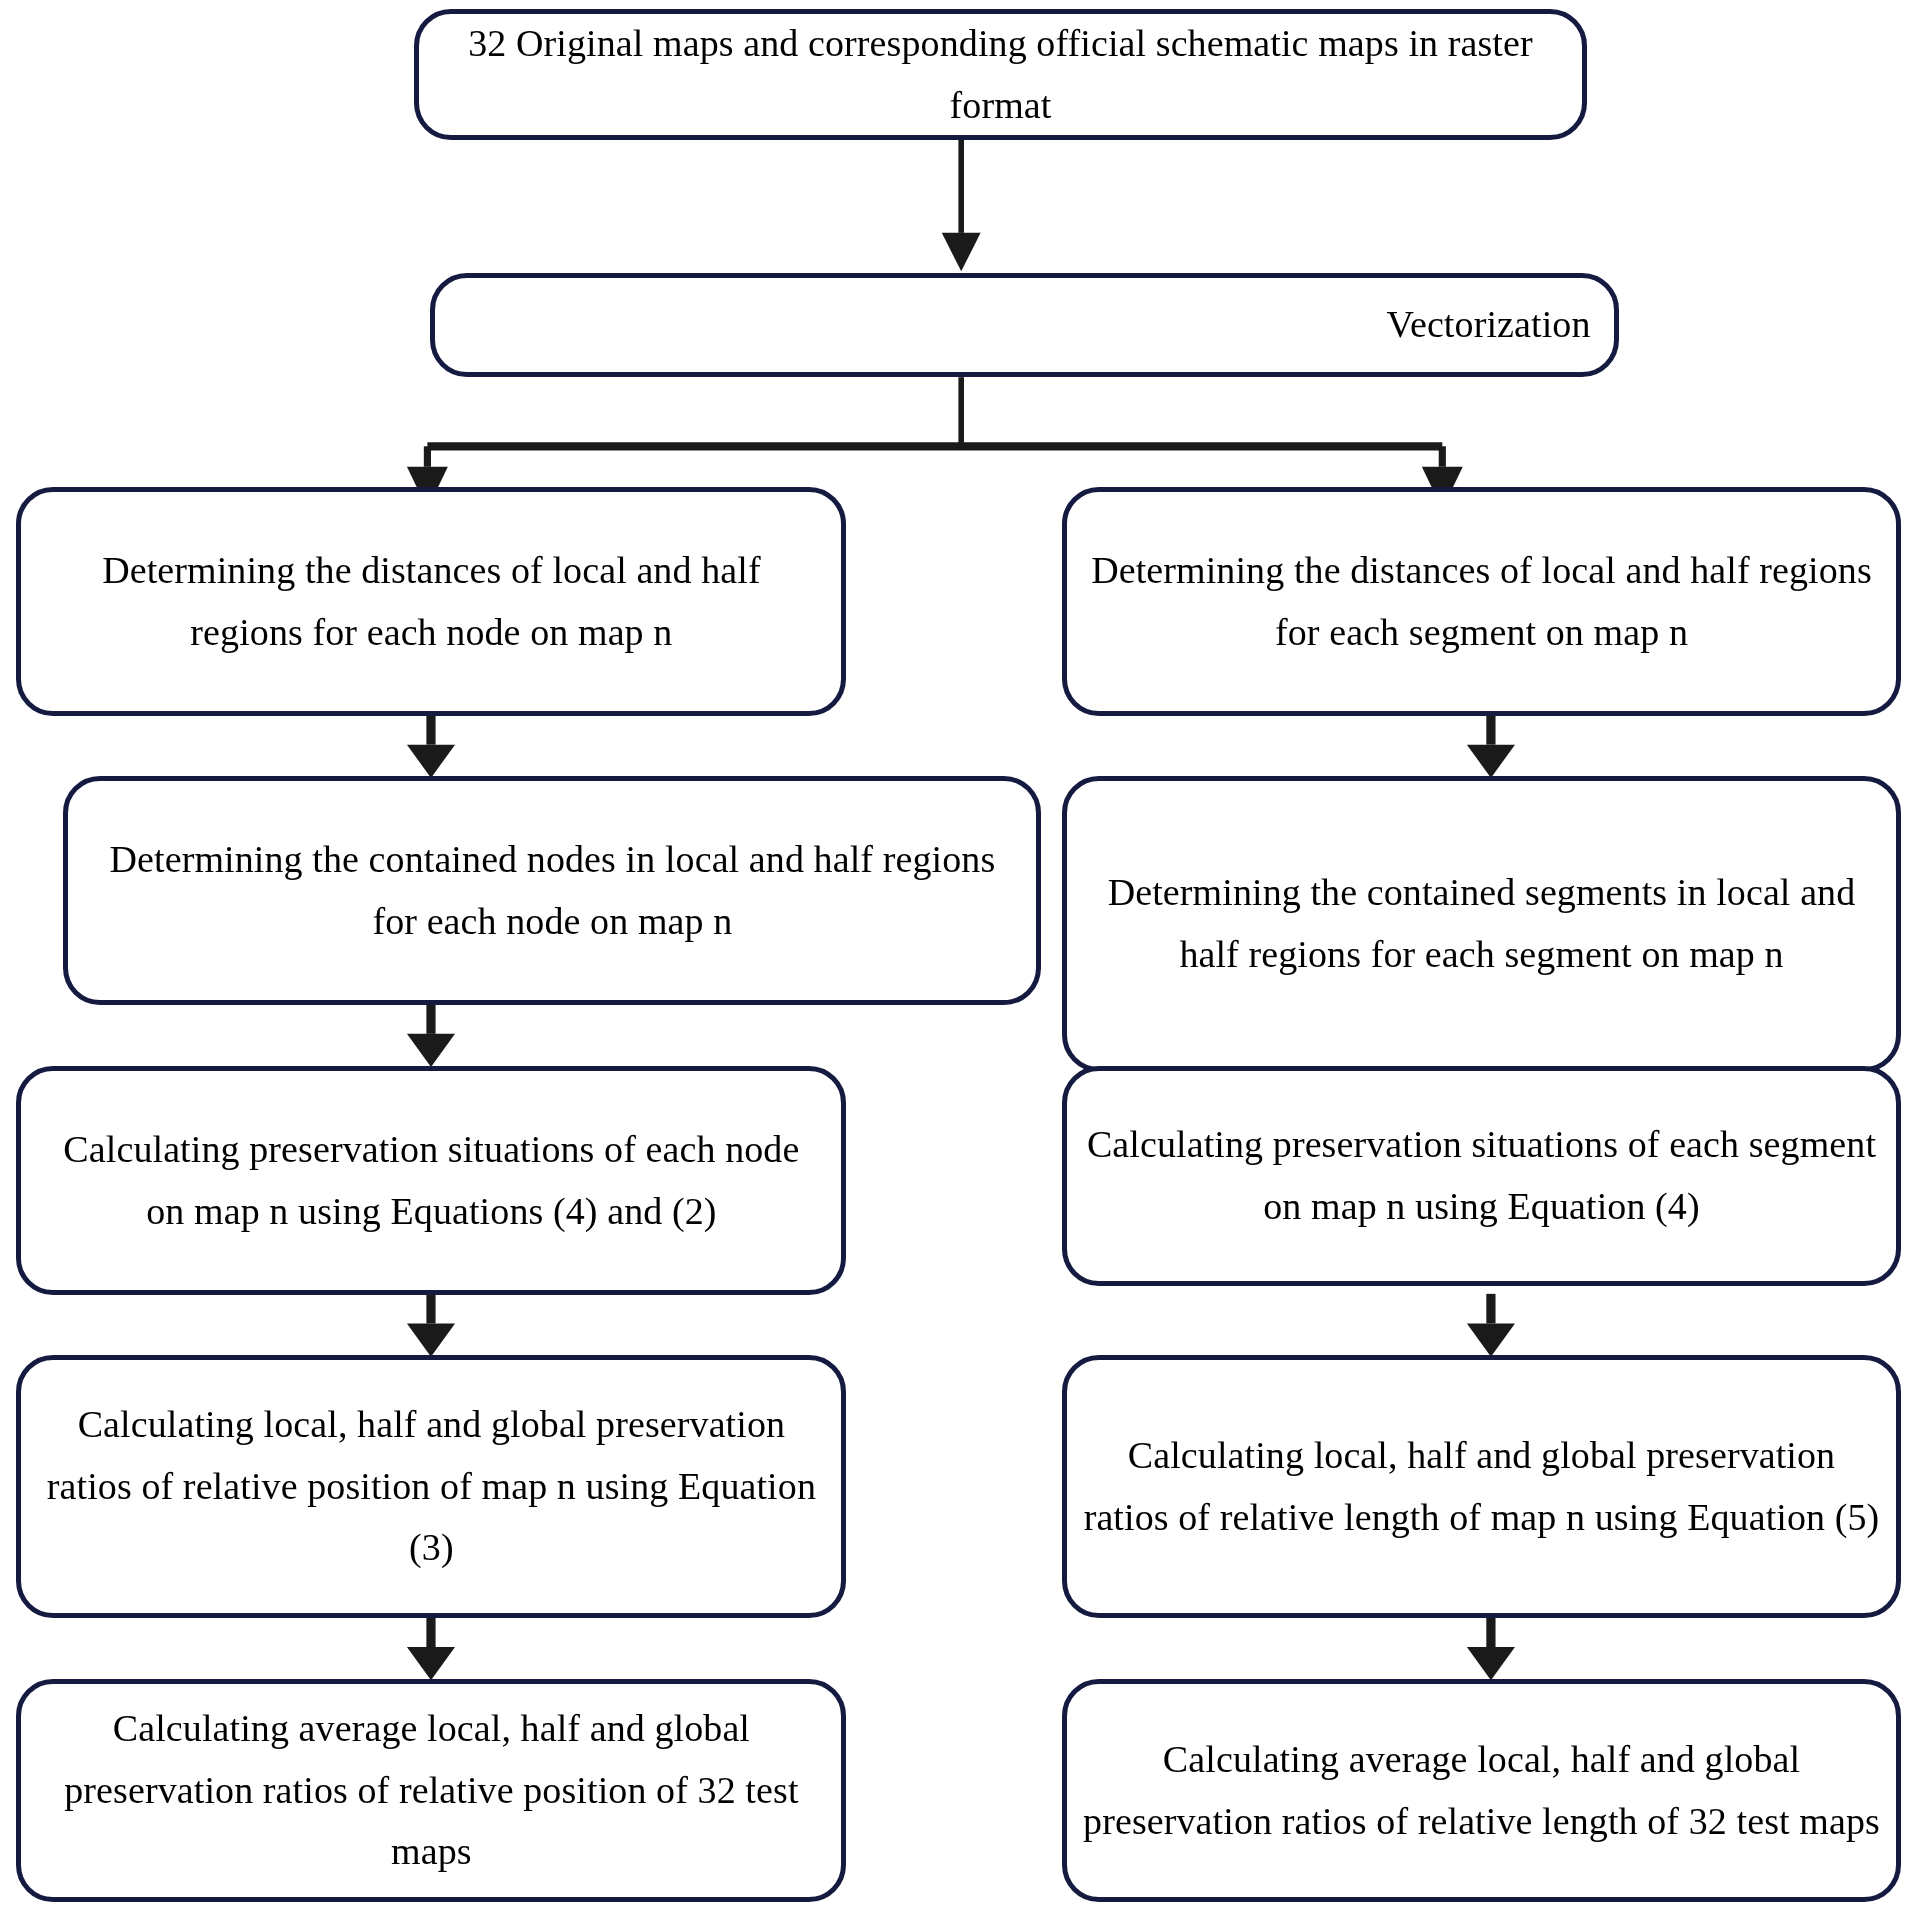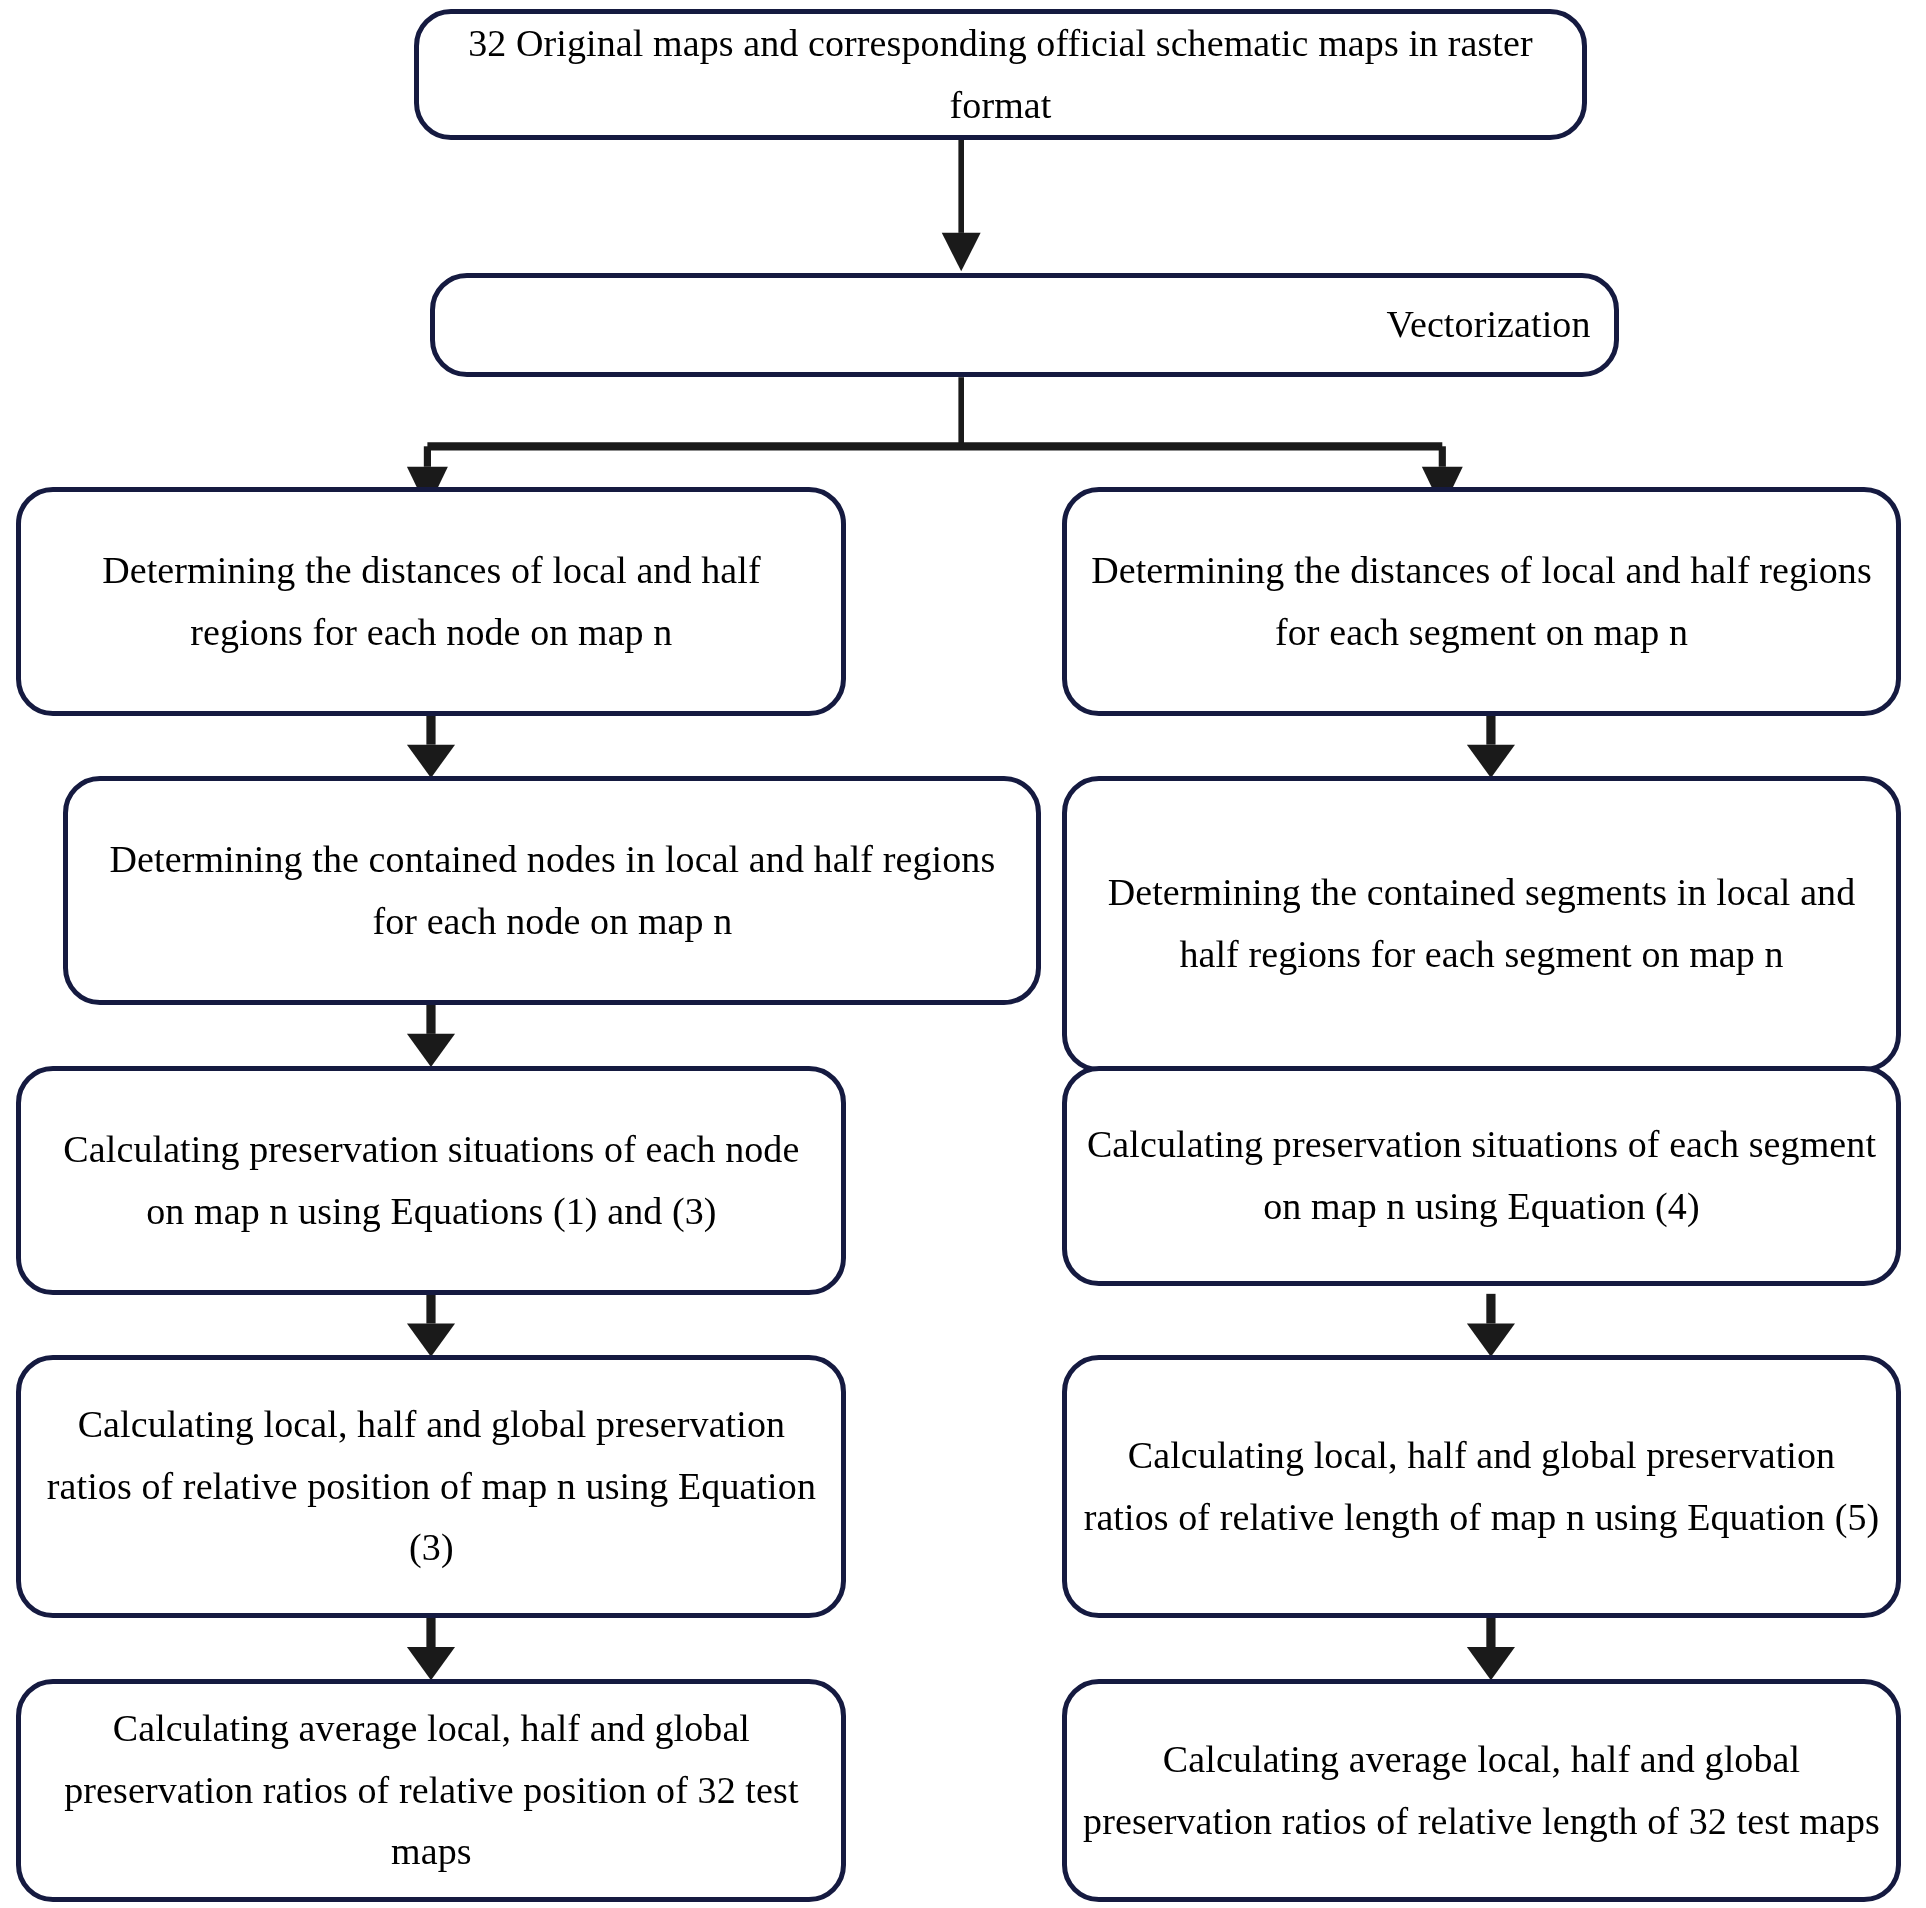--- a/index.html
+++ b/index.html
@@ -120,21 +120,21 @@
 
   <div class="node" style="left:16.4px; top:487px; width:830px; height:229px;">
     <span class="label">Determining the distances of local and half regions for each node on map n</span>
   </div>
 
   <div class="node" style="left:16.4px; top:776px; width:978px; height:229px;margin-left:47px;">
     <span class="label">Determining the contained nodes in local and half regions for each node on map n</span>
   </div>
 
   <div class="node" style="left:16.4px; top:1066px; width:830px; height:229px;">
-    <span class="label">Calculating preservation situations of each node on map n using Equations (1) and (3)</span>
+    <span class="label">Calculating preservation situations of each node on map n using Equations (4) and (2)</span>
   </div>
 
   <div class="node" style="left:16.4px; top:1355px; width:830px; height:263px;">
     <span class="label">Calculating local, half and global preservation ratios of relative position of map n using Equation (3)</span>
   </div>
 
   <div class="node" style="left:16.4px; top:1679px; width:830px; height:223px;">
     <span class="label">Calculating average local, half and global preservation ratios of relative position of 32 test maps</span>
   </div>
 

